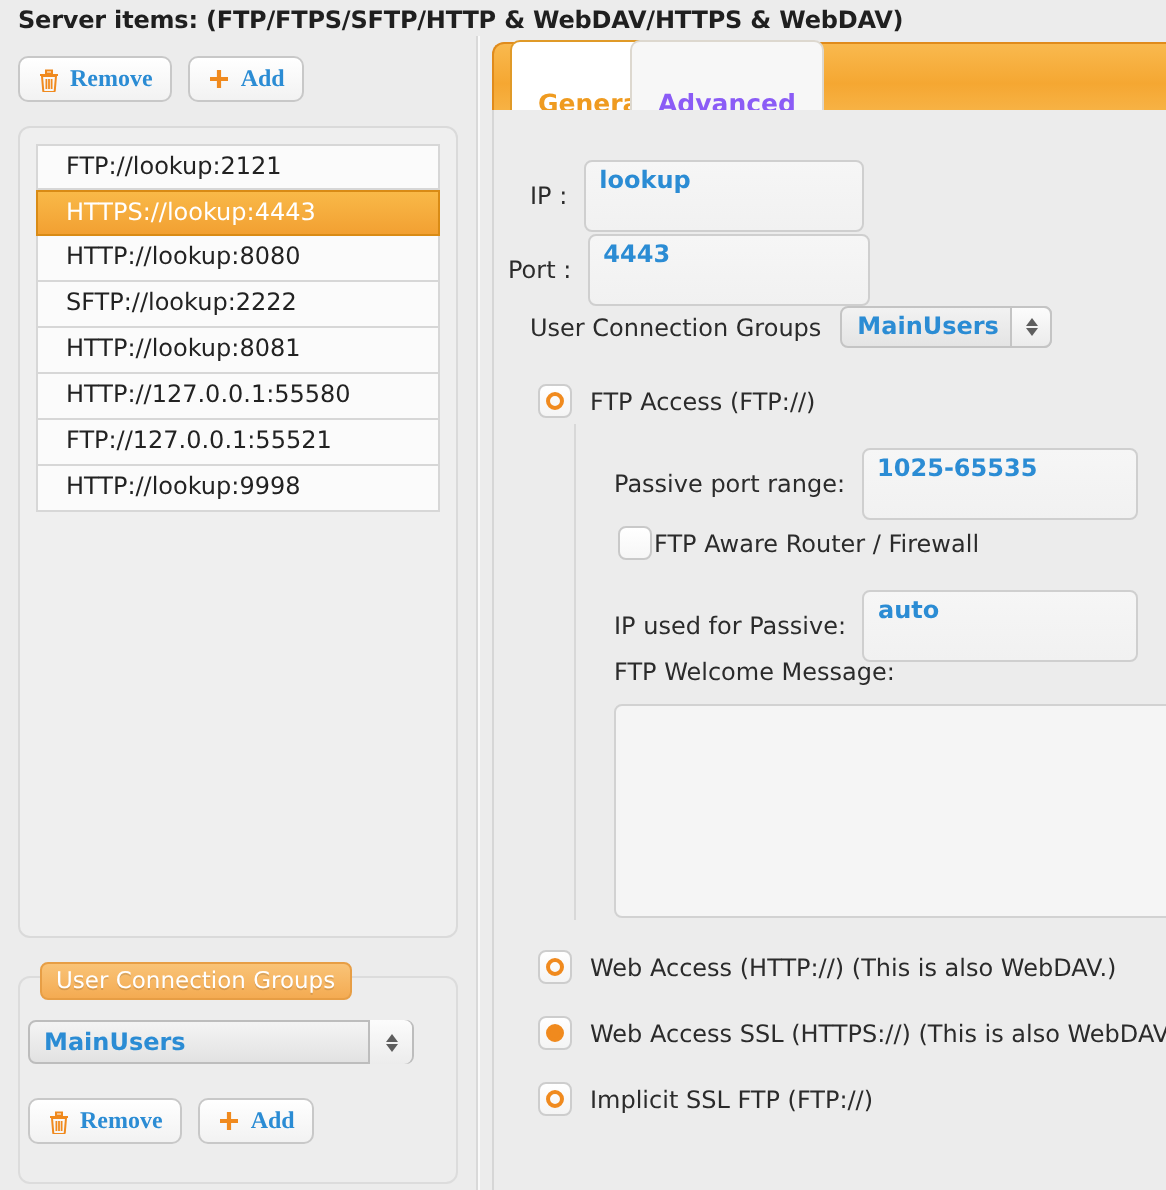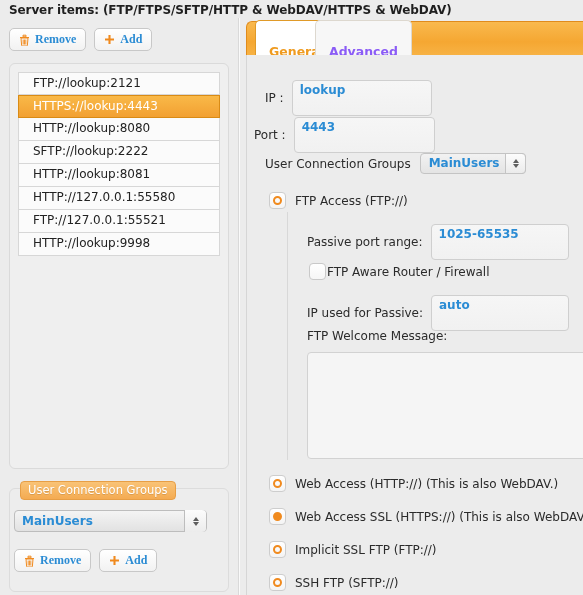--- a/index.html
+++ b/index.html
@@ -348,20 +348,14 @@
     <span class="opt-lbl">Web Access SSL (HTTPS://) (This is also WebDAV.)</span>
   </div>
 
   <div class="opt" style="left:269px; top:541px;">
     <span class="radio">
         <span class="ring"></span>
       </span>
     <span class="opt-lbl">Implicit SSL FTP (FTP://)</span>
   </div>
 
-  <div class="opt" style="left:269px; top:574px;">
-    <span class="radio">
-        <span class="ring"></span>
-      </span>
-    <span class="opt-lbl">SSH FTP (SFTP://)</span>
-  </div>
 
 </div>
 
 </body></html>

